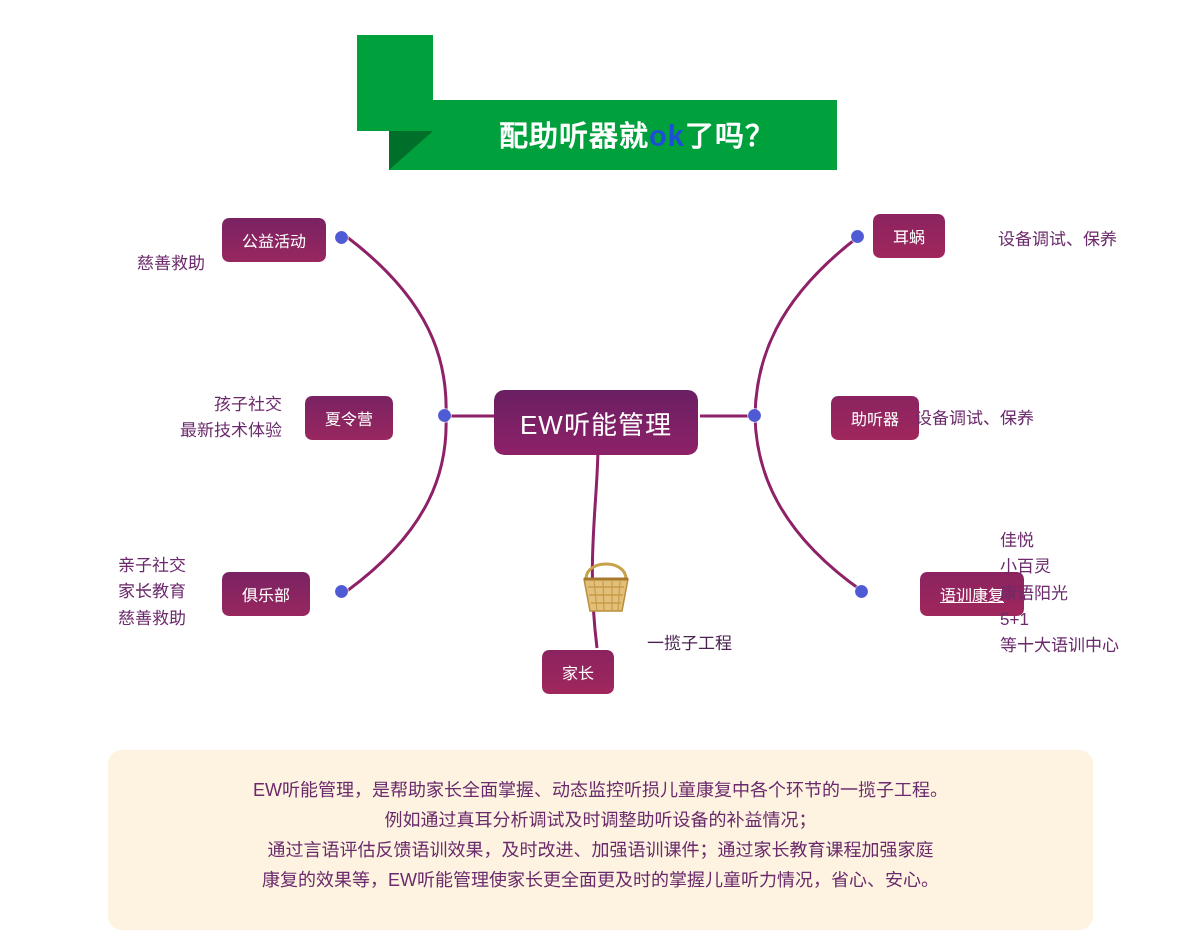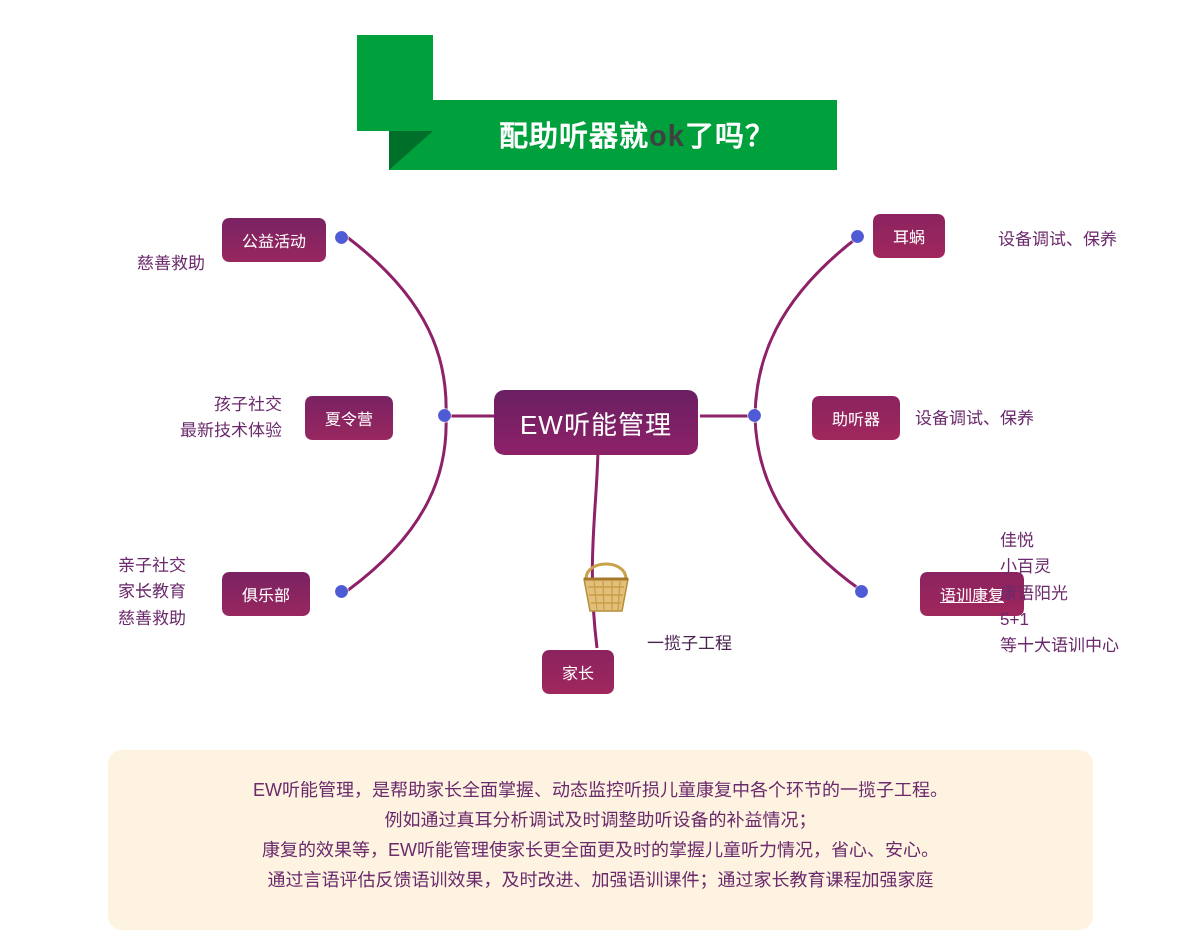--- a/index.html
+++ b/index.html
@@ -56,21 +56,21 @@
     width: 380px;
     height: 48px;
     line-height: 48px;
     font-size: 29px;
     font-weight: bold;
     color: #ffffff;
     letter-spacing: 1px;
     text-align: center;
   }
   .banner-text .ok {
-    color: #404040;
+    color: #1d4ed8;
   }
 
   
   #map-svg {
     position: absolute;
     left: 0;
     top: 0;
     width: 1200px;
     height: 943px;
     pointer-events: none;
@@ -210,21 +210,21 @@
     <span class="note-line">亲子社交</span>
     <span class="note-line">家长教育</span>
     <span class="note-line">慈善救助</span>
   </div>
 <div class="dot" style="left:335px; top:585px;"></div>
 
 <div class="node sub plum" style="left:873px; top:214px;">耳蜗</div>
 <div class="leaf-text" style="left:998px; top:227px;">设备调试、保养</div>
 <div class="dot" style="left:851px; top:230px;"></div>
 
-<div class="node sub plum" style="left:812px; top:396px;">助听器</div>
+<div class="node sub plum" style="left:831px; top:396px;">助听器</div>
 <div class="leaf-text" style="left:915px; top:406px;">设备调试、保养</div>
 <div class="dot" style="left:748px; top:409px;"></div>
 
 <div class="node sub plum" style="left:920px; top:572px;text-decoration:underline;">语训康复</div>
 <div class="leaf-text" style="left:1000px; top:528px;">
     <span class="note-line">佳悦</span>
     <span class="note-line">小百灵</span>
     <span class="note-line">康语阳光</span>
     <span class="note-line">5+1</span>
     <span class="note-line">等十大语训中心</span>
@@ -240,16 +240,16 @@
   <path d="M16 34 L52 34 M17 42 L51 42 M19 50 L49 50" stroke="#c79b4a" stroke-width="1.4"></path>
   <path d="M22 27 L25 58 M31 27 L32 58 M40 27 L40 58 M48 27 L46 58" stroke="#c79b4a" stroke-width="1.2"></path>
 </svg>
 <div class="basket-label">一揽子工程</div>
 
 <div class="note">
   <div class="note-bg"></div>
   <div class="note-text">
     <span class="note-line">EW听能管理，是帮助家长全面掌握、动态监控听损儿童康复中各个环节的一揽子工程。</span>
     <span class="note-line">例如通过真耳分析调试及时调整助听设备的补益情况；</span>
+    <span class="note-line">通过言语评估反馈语训效果，及时改进、加强语训课件；通过家长教育课程加强家庭</span>
     <span class="note-line">康复的效果等，EW听能管理使家长更全面更及时的掌握儿童听力情况，省心、安心。</span>
-    <span class="note-line">通过言语评估反馈语训效果，及时改进、加强语训课件；通过家长教育课程加强家庭</span>
   </div>
 </div>
 
 </body></html>

